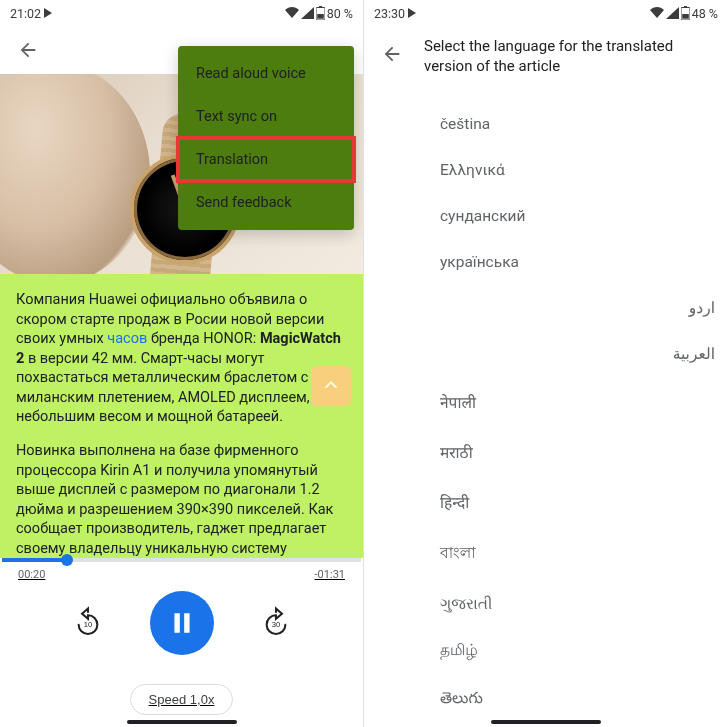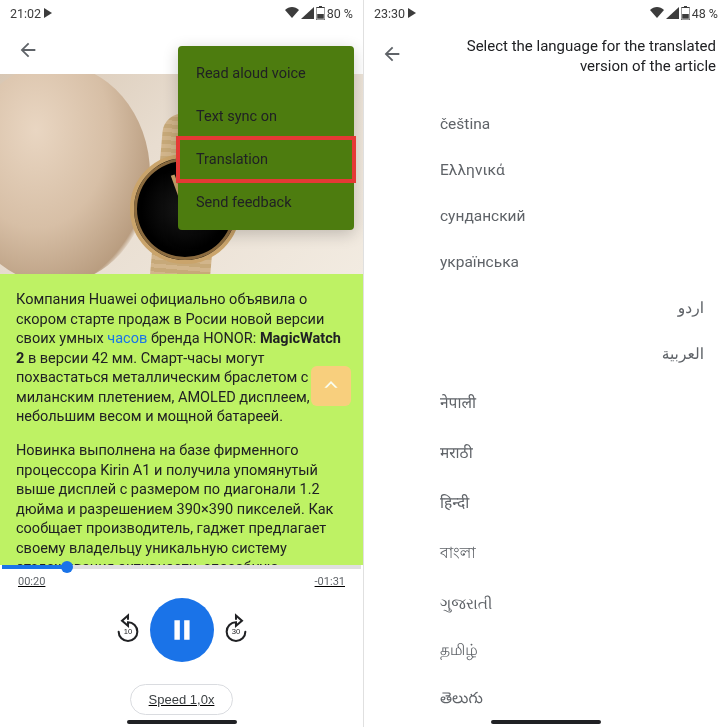--- a/index.html
+++ b/index.html
@@ -147,34 +147,35 @@
     background:#1a73e8;
     transform:translate(-50%,-50%);
   }
   .times{
     display:flex; justify-content:space-between;
     font-size:11px; color:#5f6368;
     padding:6px 18px 10px;
   }
   .controls{
     display:flex; justify-content:center; align-items:center;
+    gap:40px;
   }
   .ctrl-btn{
     width:44px;height:44px;border:none;background:none;
     display:flex;align-items:center;justify-content:center;
     color:#202124; cursor:pointer;
   }
   .play-btn{
     width:64px;height:64px;border-radius:50%;
     background:#1a73e8;color:#fff;border:none;
     display:flex;align-items:center;justify-content:center;
     cursor:pointer;
   }
   .speed-chip{
-    margin:22px auto 0;
+    margin:29px auto 0;
     display:block;
     border:1px solid #dadce0;
     border-radius:18px;
     padding:7px 18px;
     font-size:13px;
     color:#3c4043;
     background:#fff;
     width:fit-content;
     cursor:pointer;
   }
@@ -211,21 +212,21 @@
     padding: 24px 0 0;
   }
   .lang-item{
     padding:14px 76px;
     font-size:15.5px;
     color:#5f6368;
     cursor:pointer;
   }
   .lang-item.rtl{
     text-align:right;
-    padding-right:24px;
+    padding-right:13px;
   }
 </style>
 </head>
 <body>
 
 <div class="dual">
 
   <div class="phone left">
     <div class="statusbar">
       <div class="sb-left">
@@ -353,21 +354,21 @@
           <svg width="9" height="14" viewBox="0 0 9 14">
               <rect x="0" y="1.5" width="9" height="12.5" rx="1" fill="none" stroke="#3c3c3c" stroke-width="1"></rect>
               <rect x="3" y="0" width="3" height="1.5" fill="#3c3c3c"></rect>
               <rect x="1.2" y="8" width="6.6" height="4.7" fill="#3c3c3c"></rect>
             </svg>
         </span>
         <span>48 %</span>
       </div>
     </div>
 
-    <div class="toolbar" style="align-items:flex-start;padding-top:10px;height:auto;text-align:right;">
+    <div class="toolbar" style="align-items:flex-start;padding-top:10px;height:auto;">
       <button class="back-btn" style="margin-top:2px;">
         <svg width="22" height="22" viewBox="0 0 24 24">
             <path d="M20 11H7.8l5.6-5.6L12 4l-8 8 8 8 1.4-1.4L7.8 13H20z" fill="#5f6368"></path>
           </svg>
       </button>
       <div class="toolbar-title">Select the language for the translated version of the article</div>
     </div>
 
     <div class="lang-list" id="lang-list">
         <div class="lang-item">čeština</div>

